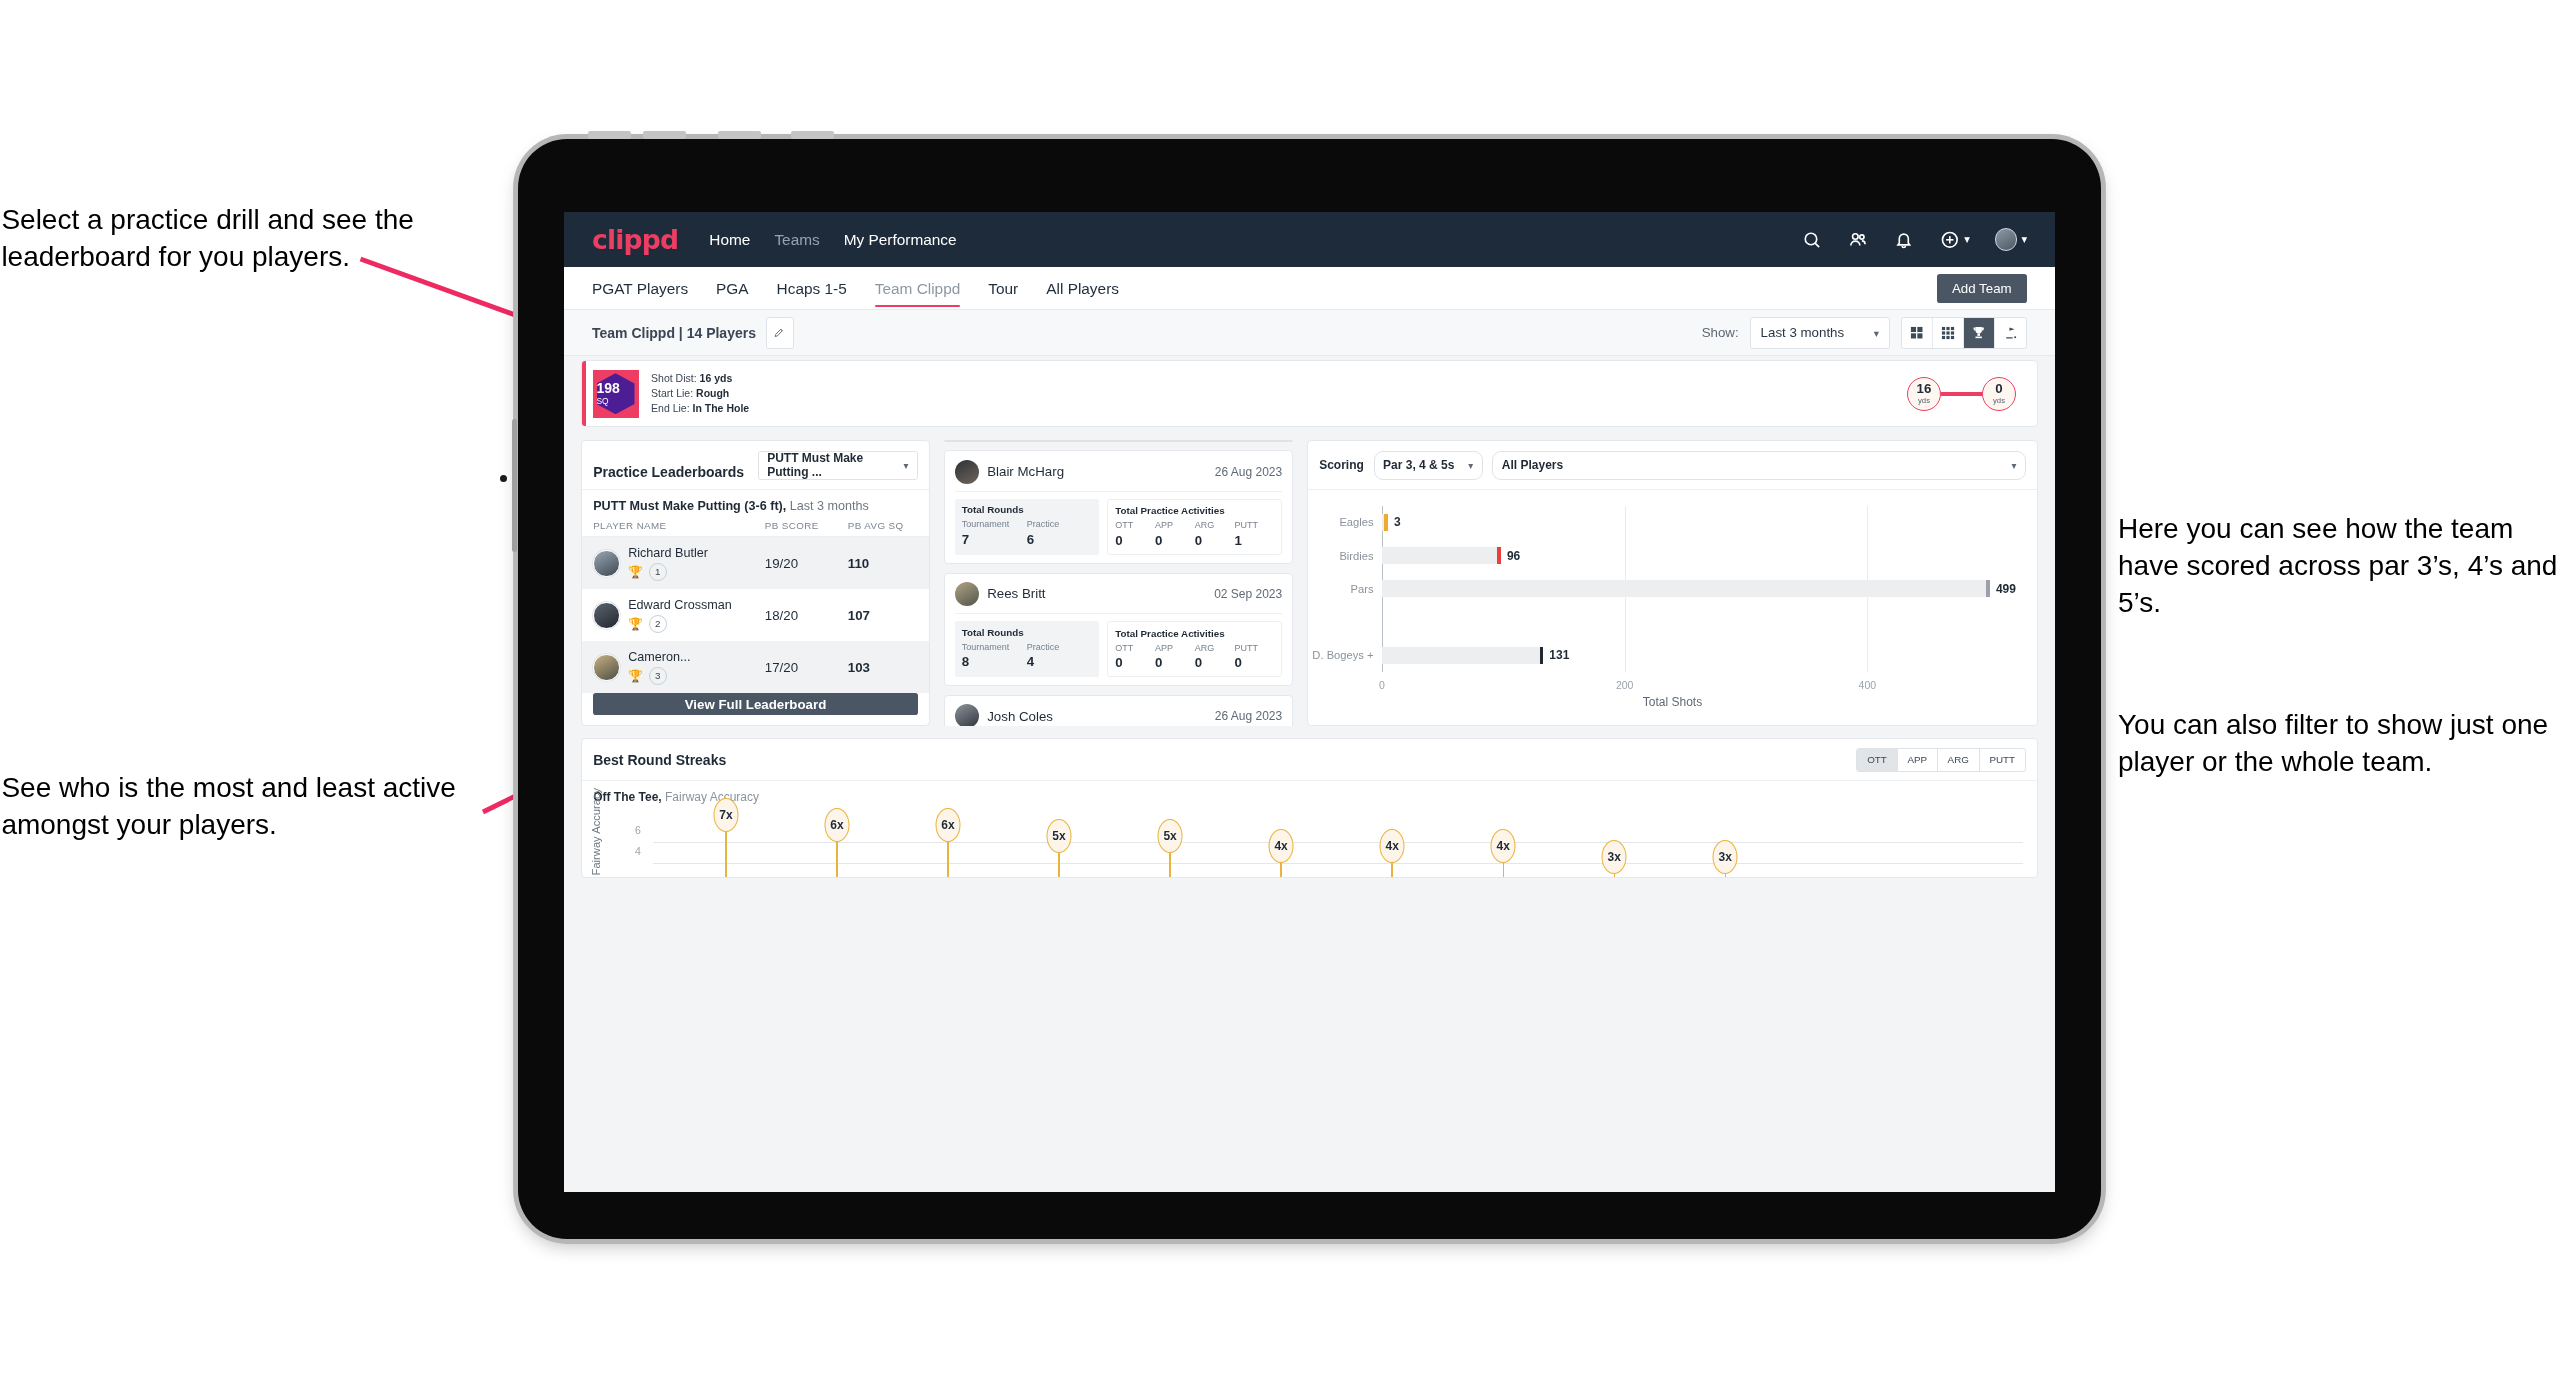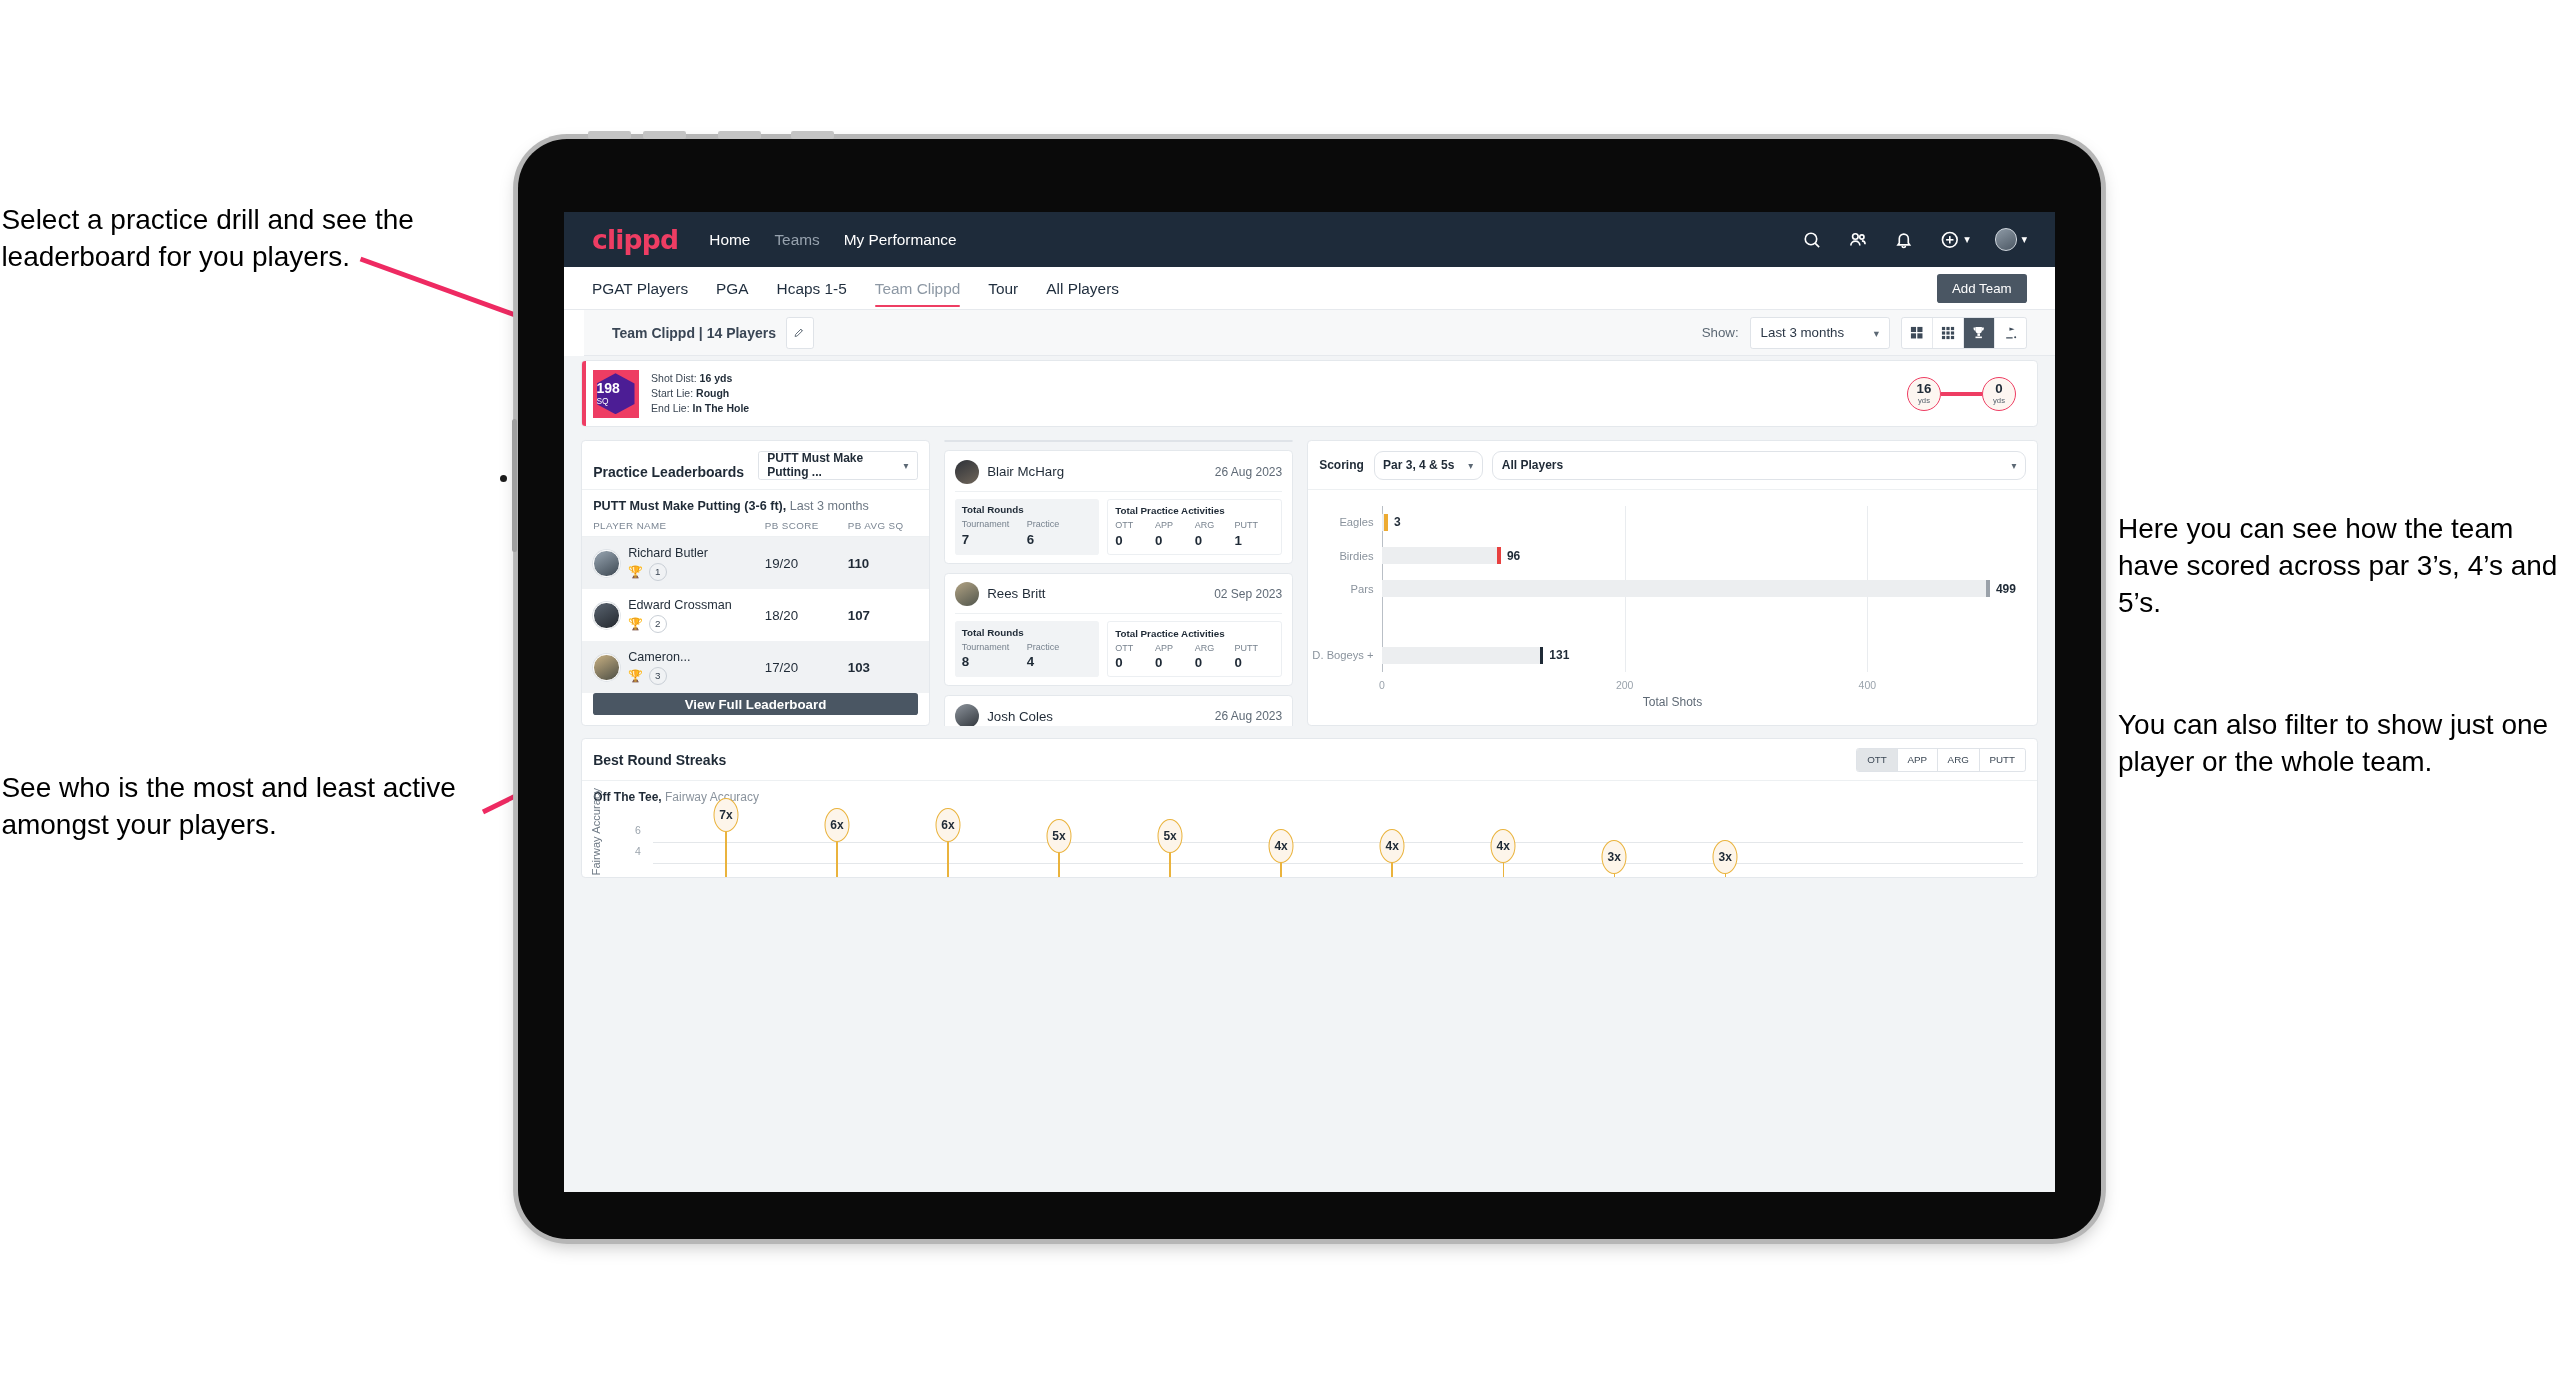--- a/index.html
+++ b/index.html
@@ -55,21 +55,21 @@
   .avatar-sm { width: 22.4px; height: 22.4px; border-radius: 50%; background: linear-gradient(150deg,#8e9aa6,#4c5864); border: 1px solid #cfd6dd; }
 
   
   #tabbar { height: 43px; background: #fff; display: flex; align-items: center; padding: 0 28px; position: relative; border-bottom: 0.7px solid #e6e9ed; }
   .tab { font-size: 15.4px; color: #1f2d3d; margin-right: 28px; padding: 11.2px 0 9.8px; position: relative; cursor: pointer; white-space: nowrap; }
   .tab.dim { color: #8d98a4; }
   .tab.active::after { content: ""; position: absolute; left: 0; right: 0; bottom: 0; height: 2.8px; background: #ee3d63; border-radius: 1.4px; }
   #add-team-btn { position: absolute; right: 28px; top: 7px; background: #4a5663; color: #fff; font-size: 13.3px; padding: 7px 15.4px; border-radius: 2.8px; cursor: pointer; white-space: nowrap; }
 
   
-  #subheader { height: 46px; background: #f7f8f9; display: flex; align-items: center; padding: 0 28px; border-bottom: 0.7px solid #e6e9ed; margin-left: 20px; }
+  #subheader { height: 46px; background: #f7f8f9; display: flex; align-items: center; padding: 0 28px; border-bottom: 0.7px solid #e6e9ed; }
   #team-label { font-size: 14px; font-weight: 700; color: #3a4655; white-space: nowrap; }
   #edit-btn { width: 28px; height: 32px; border: 0.7px solid #dfe3e8; background: #fff; border-radius: 2.8px; margin-left: 9.8px; display: flex; align-items: center; justify-content: center; cursor: pointer; }
   #edit-btn svg { width: 12.6px; height: 12.6px; stroke: #5c6874; fill: none; stroke-width: 1.8; }
   #sub-right { margin-left: auto; display: flex; align-items: center; gap: 11.2px; }
   #show-label { font-size: 13.3px; color: #5c6874; }
   #range-select { width: 140px; height: 32px; border: 0.7px solid #dfe3e8; background: #fff; border-radius: 2.8px; display: flex; align-items: center; padding: 0 9.8px; font-size: 13.3px; color: #2b3746; cursor: pointer; }
   #range-select .chev { margin-left: auto; font-size: 10.5px; color: #5c6874; }
   #view-toggle { display: flex; border: 0.7px solid #dfe3e8; border-radius: 2.8px; overflow: hidden; height: 32px; background: #fff; }
   .vt { width: 31px; display: flex; align-items: center; justify-content: center; border-right: 0.7px solid #e6e9ed; cursor: pointer; }
   .vt:last-child { border-right: none; }

